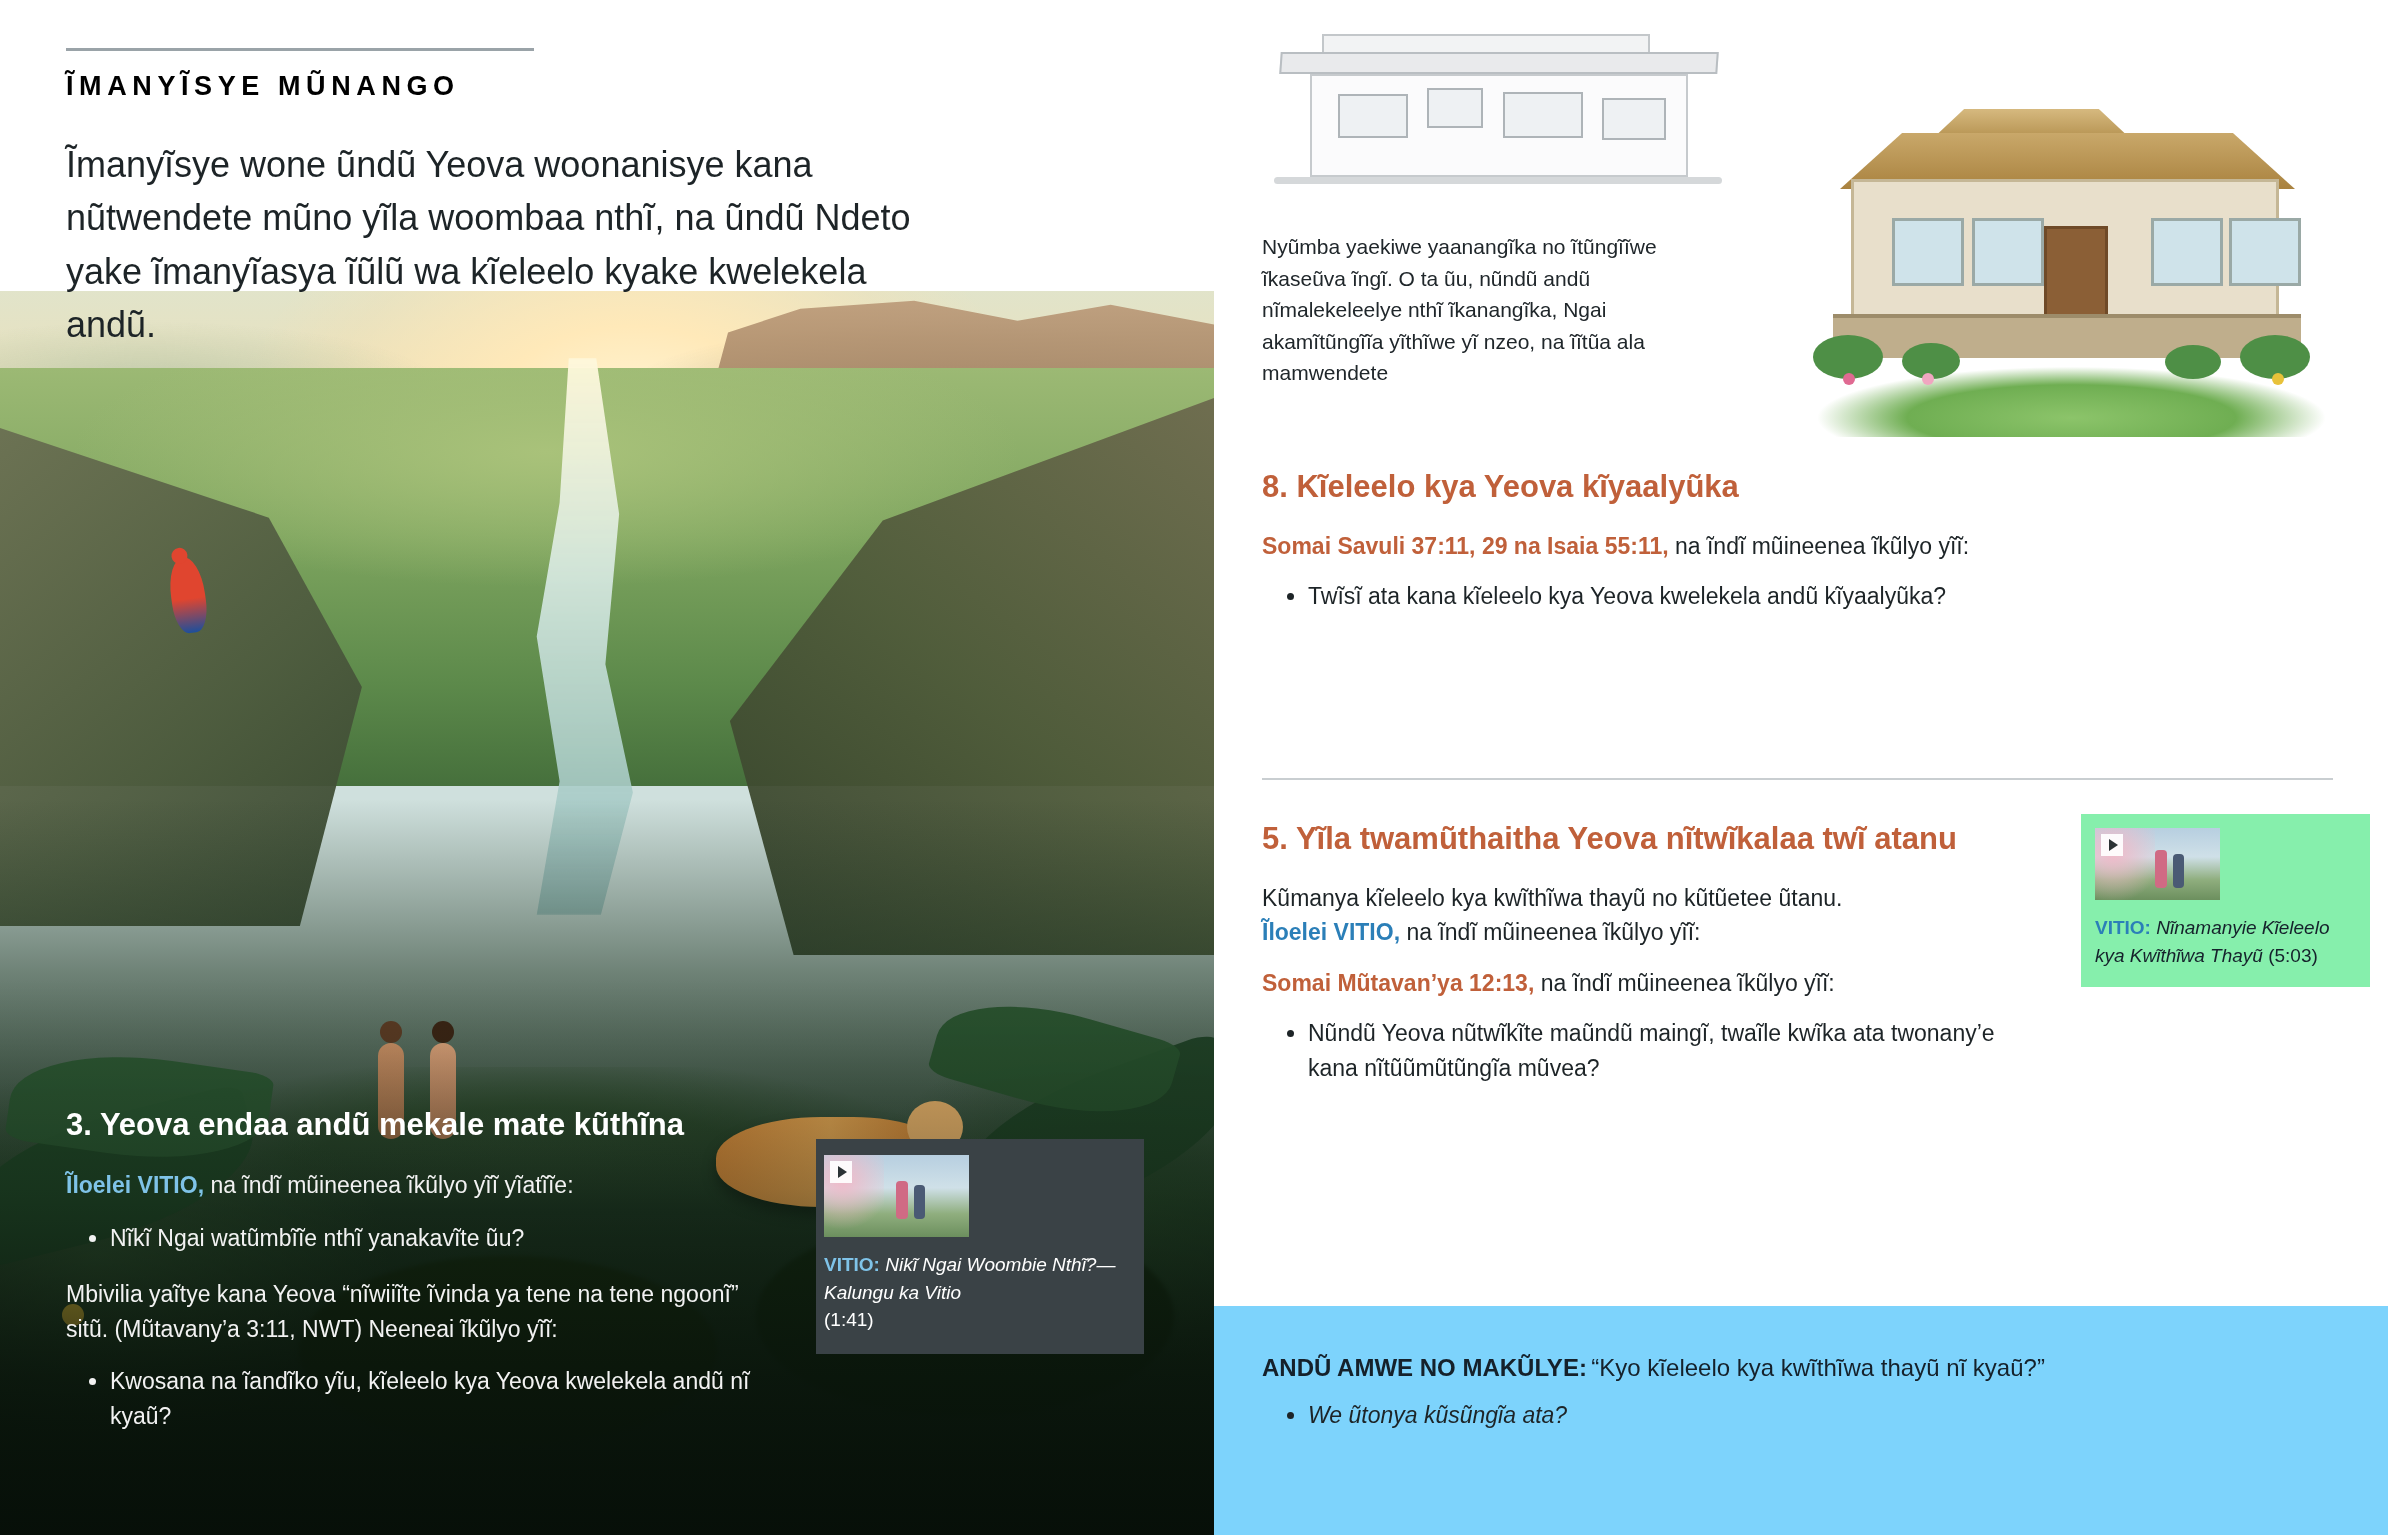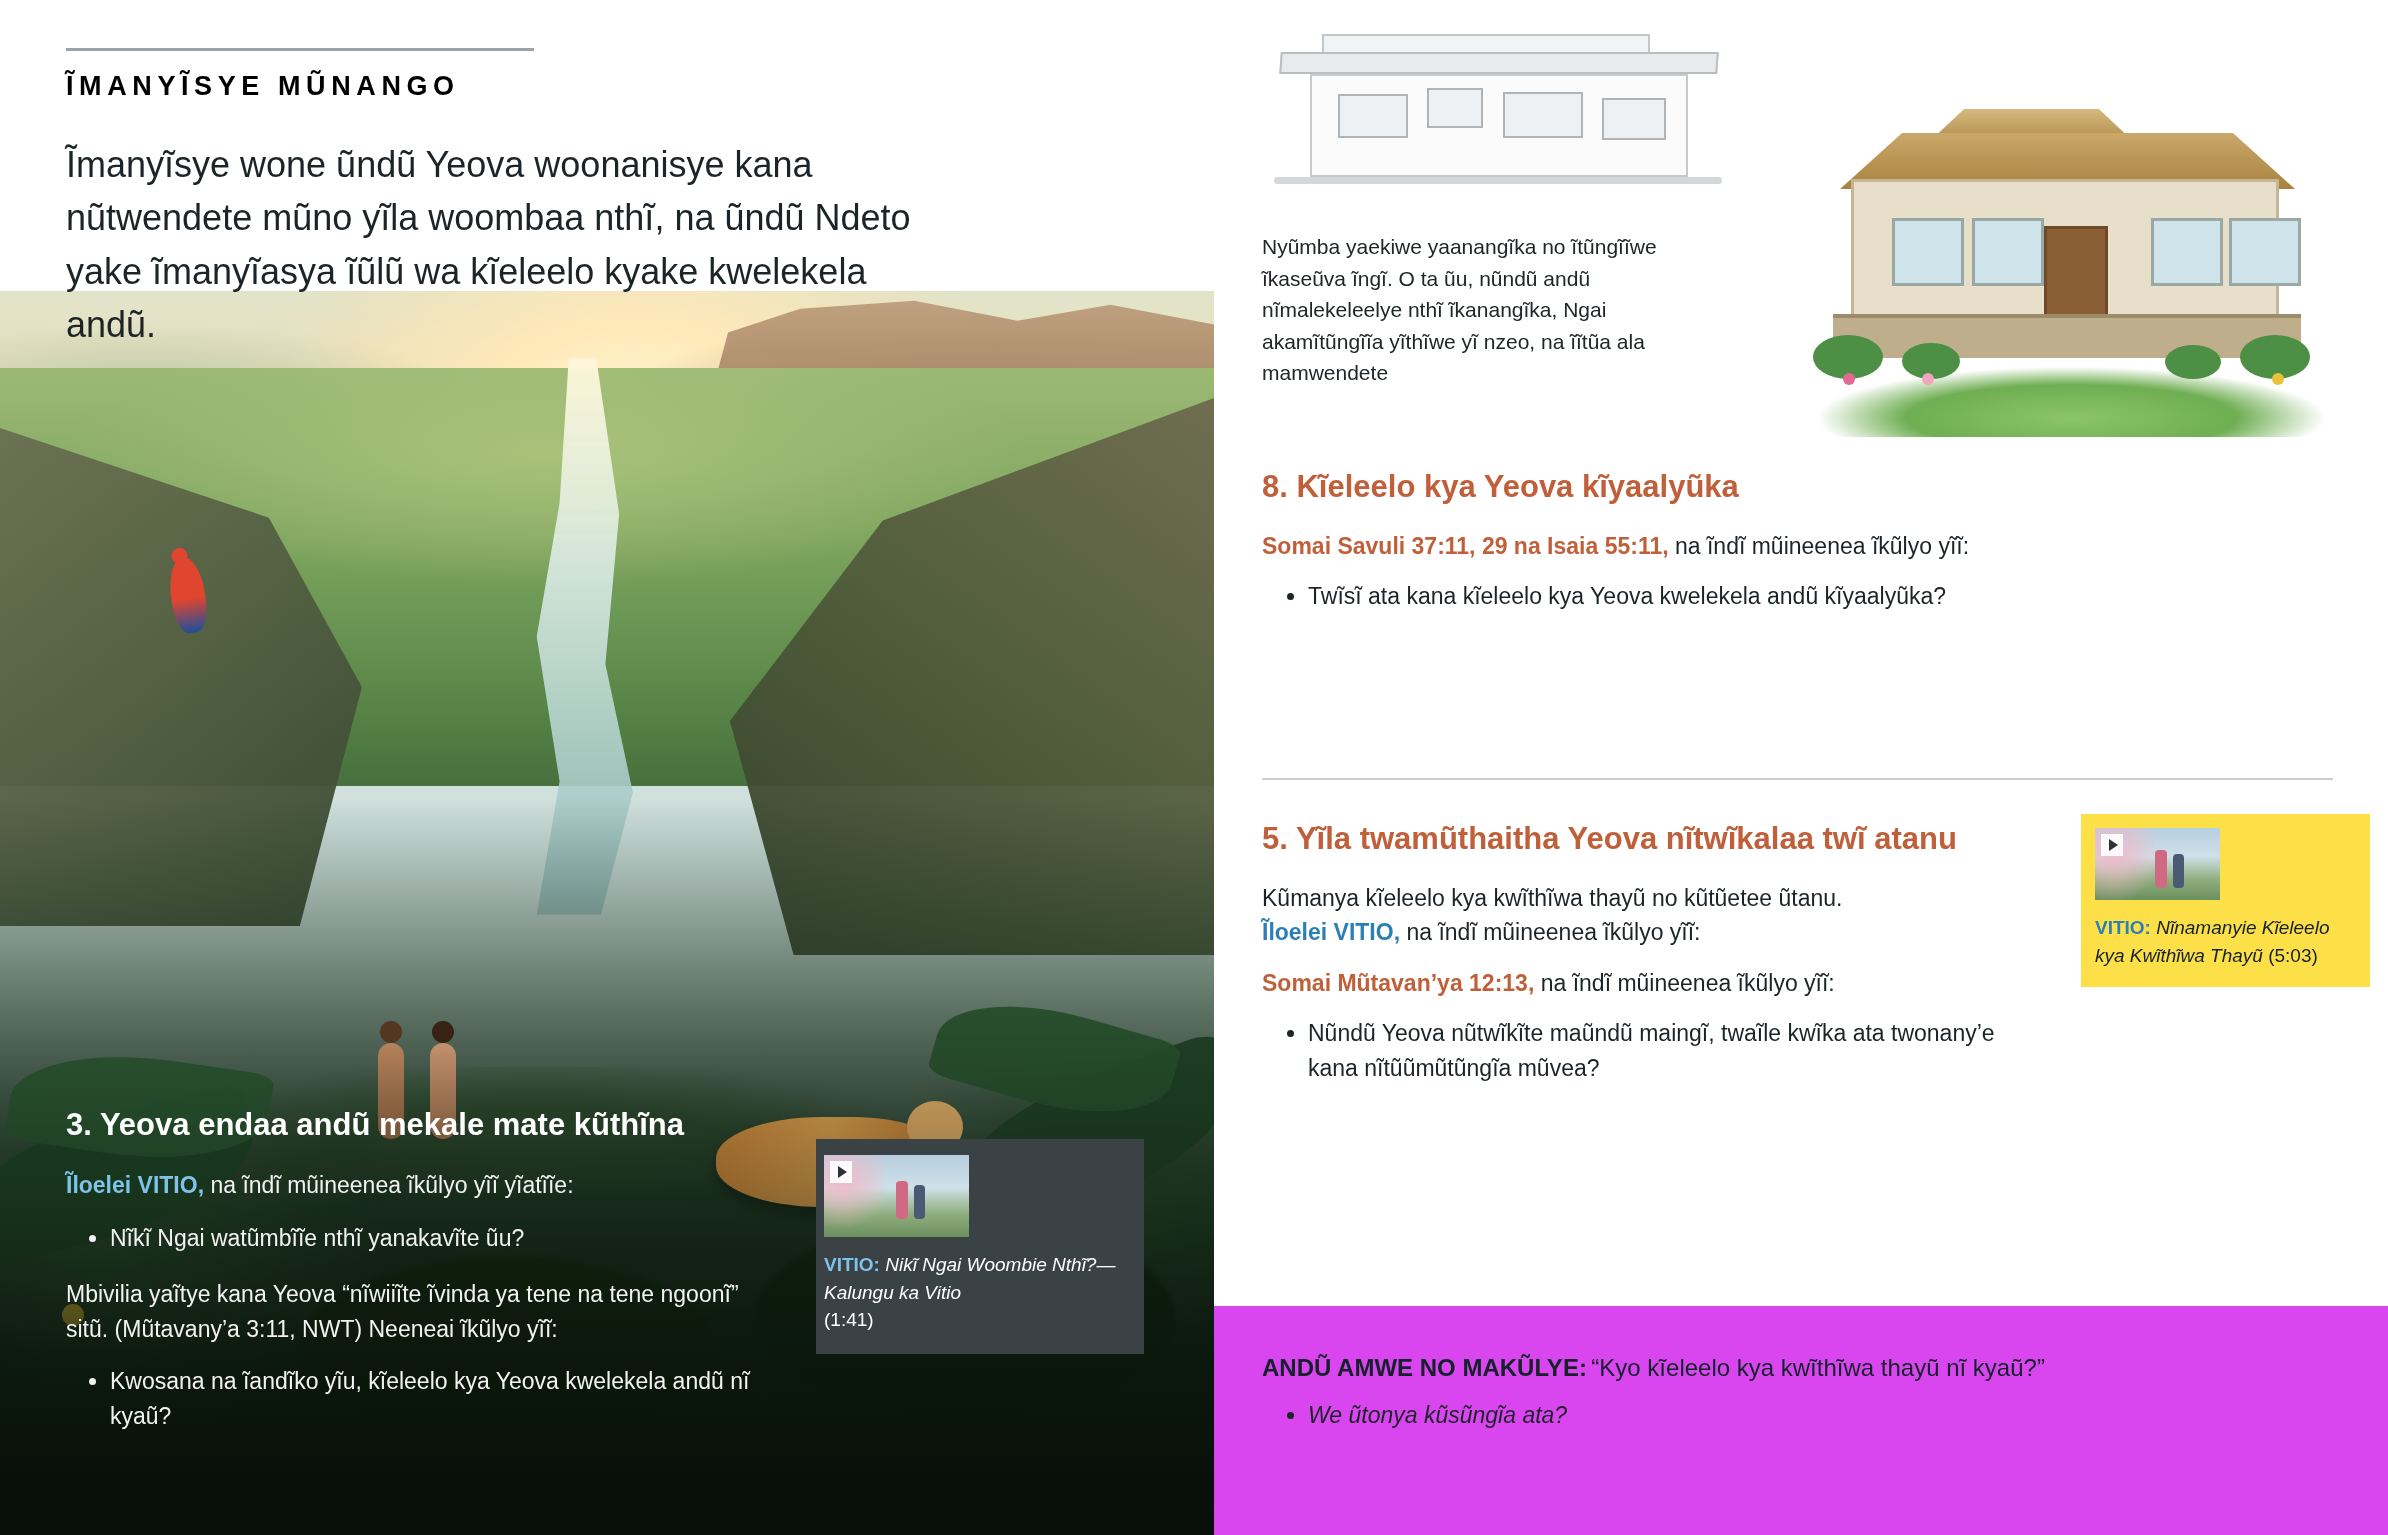--- a/index.html
+++ b/index.html
@@ -290,28 +290,28 @@
   .blue-lead { color: #2b7fb8; font-weight: 700; }
   ul.r-bullets { margin: 0 0 14px 0; padding-left: 46px; }
   ul.r-bullets li { font-size: 23px; line-height: 1.5; color: #1d2427; margin-bottom: 8px; }
 
   .divider {
     position: absolute; left: 1274px; top: 776px; width: 1071px; height: 2px; background: #c9ced1;
   }
 
   .video-card.right-card {
     position: absolute; right: 18px; top: 814px; width: 289px;
-    background: #fde047; padding: 14px 16px 18px 14px;
+    background: #86efac; padding: 14px 16px 18px 14px;
   }
   .video-card.right-card .vid-cap { color: #15212b; }
   .video-card.right-card .vid-cap b { color: #2b7fb8; }
 
   .bottom-band {
     position: absolute; left: 1214px; bottom: 0; width: 1174px; height: 229px;
-    background: #d946ef;
+    background: #7dd3fc;
   }
   .band-inner { position: absolute; left: 48px; top: 48px; width: 1055px; }
   .band-lead { font-size: 24px; font-weight: 700; color: #15212b; }
   .band-q { font-size: 24px; color: #15212b; font-weight: 400; }
   .band-list { margin: 16px 0 0 0; padding-left: 46px; font-style: italic; }
   .band-list li { font-size: 23px; color: #1d2427; line-height: 1.5; }
 </style>
 </head>
 <body>
 

